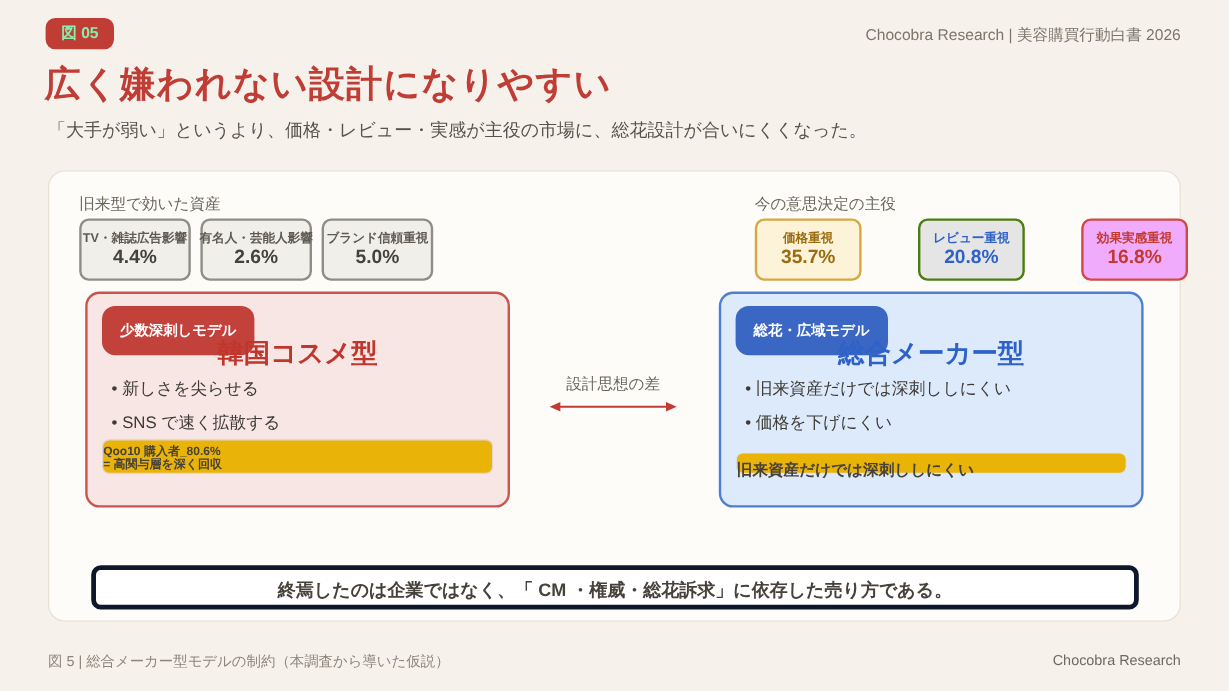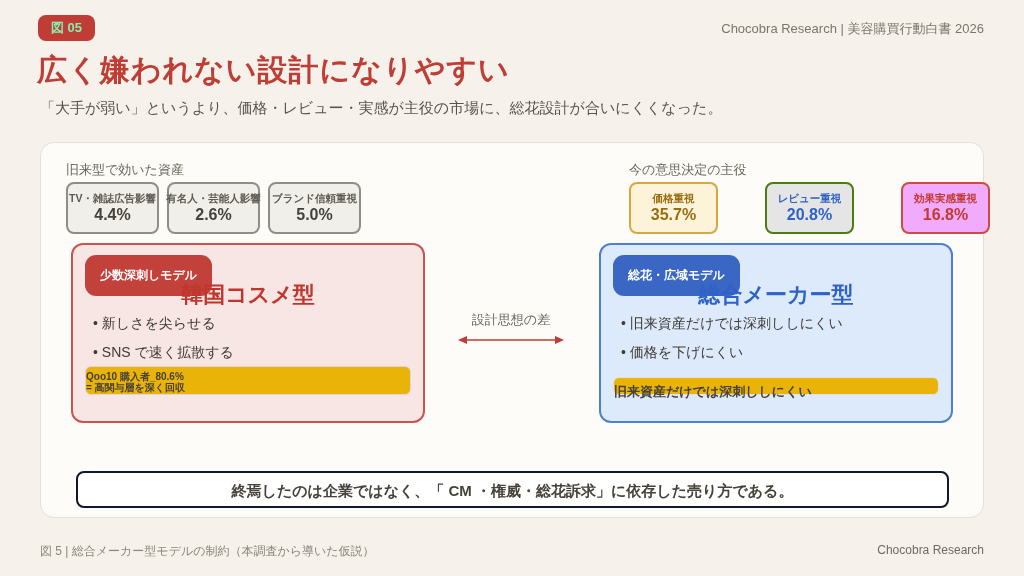--- a/index.html
+++ b/index.html
@@ -72,21 +72,21 @@
     font-weight:bold; color:#46413a; box-sizing:border-box;
   }
   .pink-card .note-box { border:1px solid #e6d4d2; height:29px; font-size:10px; line-height:11px; padding-top:4px; }
   .blue-card .note-box { border:1px solid #dfe3e8; height:18px; font-size:13px; line-height:27px; }
 
   .divider { position:absolute; left:400px; top:168px; width:140px; text-align:center; }
   .divider-label { font-size:13px; color:#6b665c; margin-bottom:3px; }
 
   .conclusion {
     position:absolute; left:35px; top:328px; width:873px; height:37px;
-    background:#fff; border:2px solid #0f172a; border-radius:8px; box-sizing:border-box;
+    background:#fff; border:4px solid #0f172a; border-radius:8px; box-sizing:border-box;
     text-align:center; line-height:35px; font-size:15px; font-weight:bold; color:#46413a;
   }
   .footer-left { position:absolute; left:40px; top:543px; font-size:12px; color:#8b857a; }
   .footer-right { position:absolute; right:40px; top:543px; font-size:12px; color:#6f6a61; }
 </style>
 </head>
 <body>
 
 <div class="page">
 

